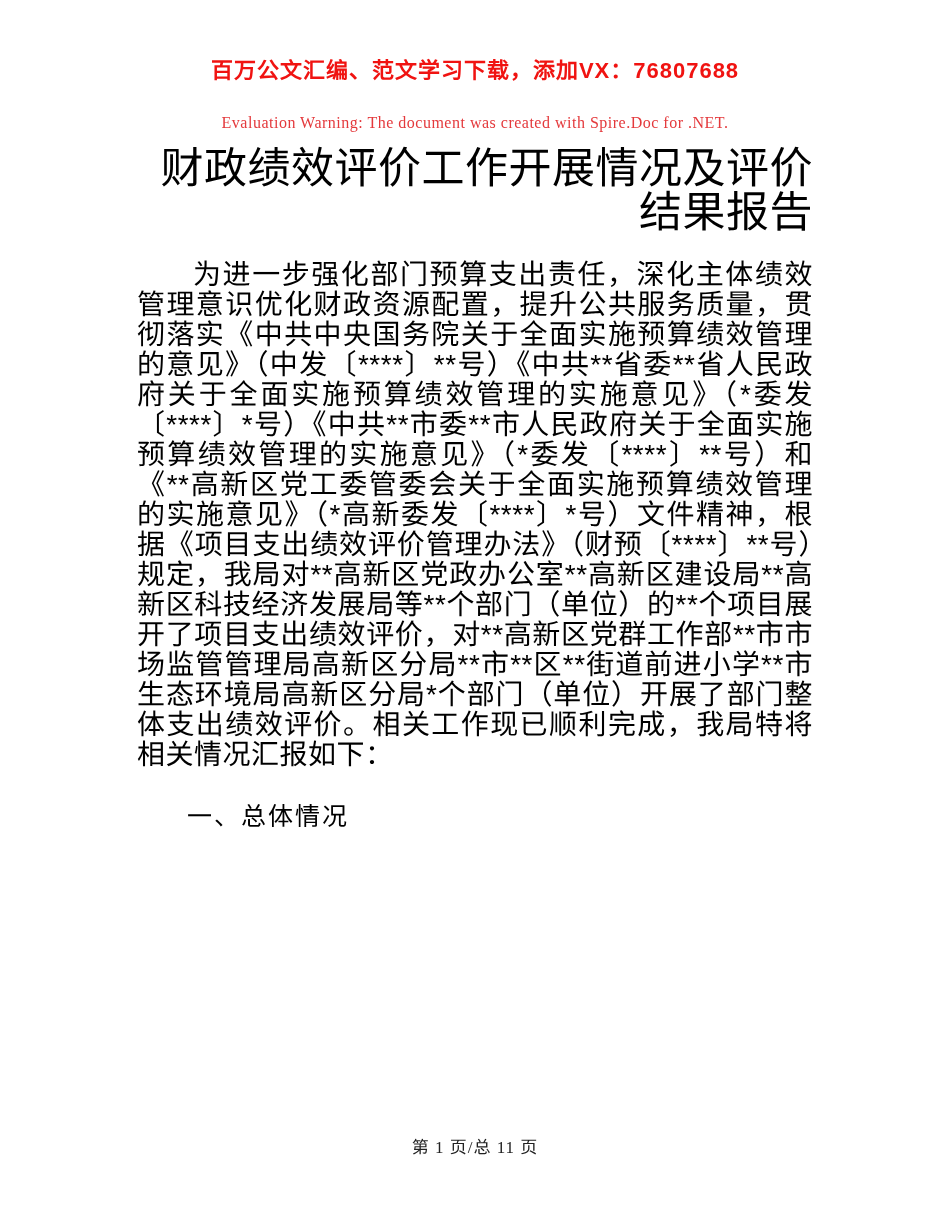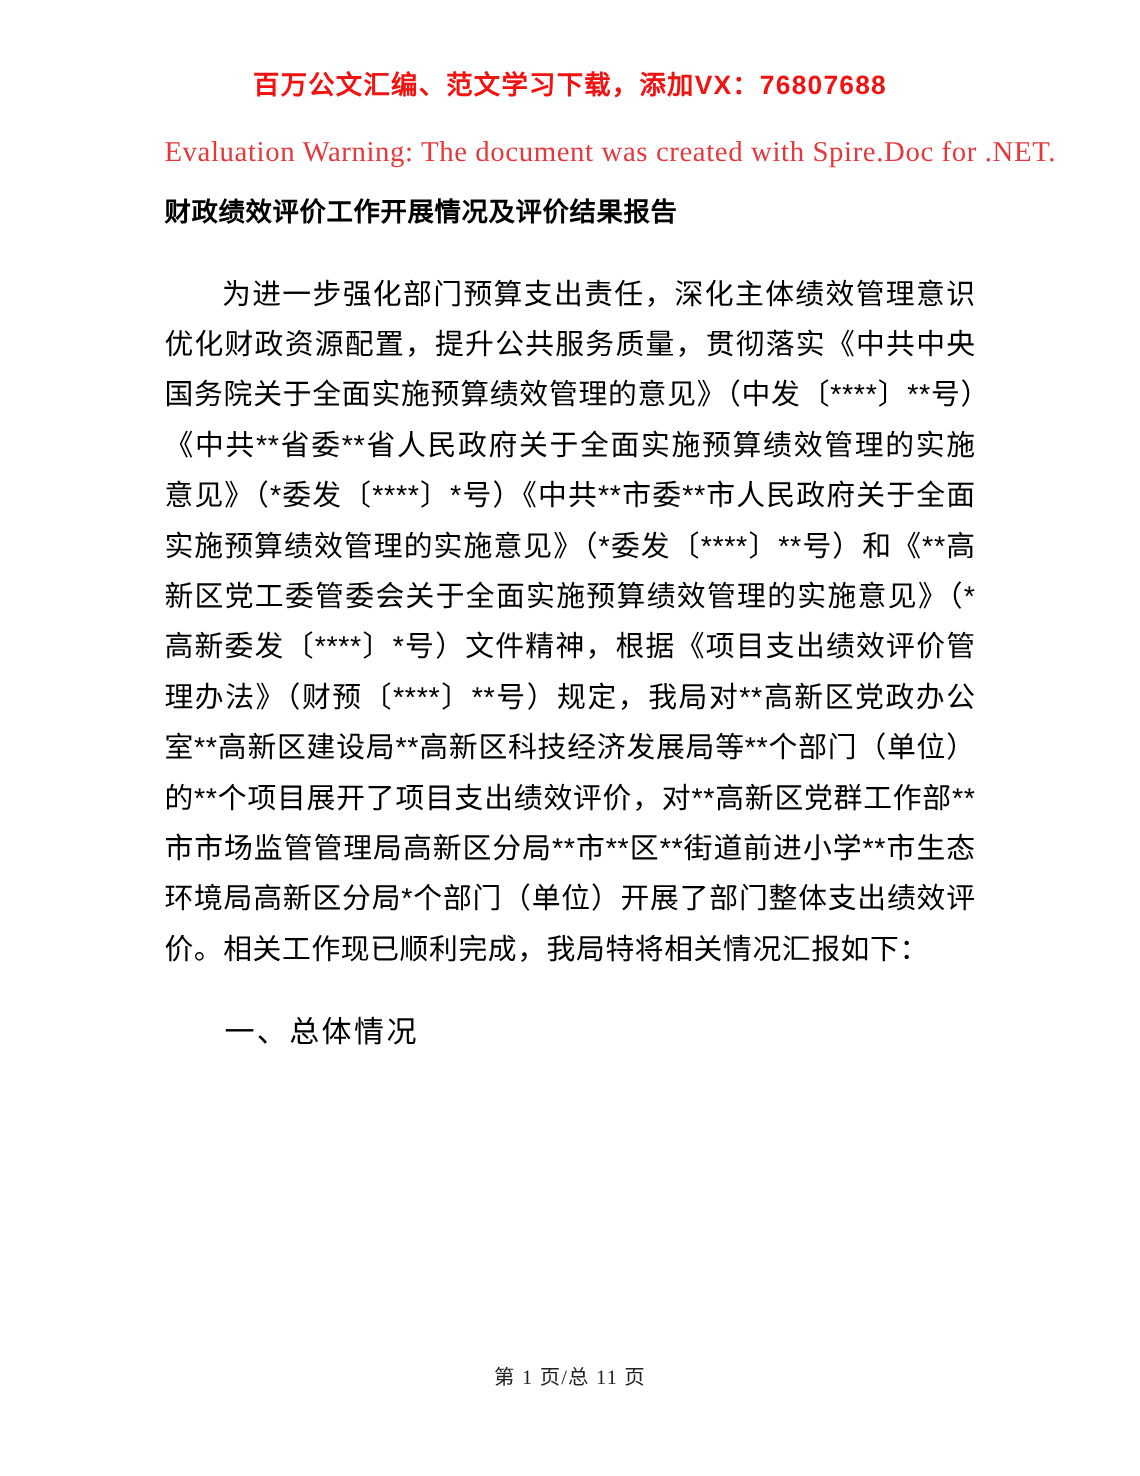--- a/index.html
+++ b/index.html
@@ -31,36 +31,36 @@
     color:var(--promo-red);
     font-size:22px;
     font-weight:600;
     letter-spacing:1px;
   }
   .warning{
     margin-top:30px;
     text-align:center;
     color:var(--warning-red);
     font-family:"Liberation Serif","DejaVu Serif",serif;
-    font-size:24px;
+    font-size:16px;
     letter-spacing:0.5px;
     white-space:nowrap;
   }
   .title{
     margin-top:14px;
-    text-align:left;
-    font-size:22px;
-    font-weight:bold;
+    text-align:right;
+    font-size:43px;
+    font-weight:normal;
     letter-spacing:0.5px;
     line-height:44px;
   }
   .body-para{
     margin-top:26px;
-    font-size:24px;
-    line-height:42px;
+    font-size:28px;
+    line-height:30px;
     text-align:justify;
     text-indent:2em;
     letter-spacing:0.5px;
   }
   .section-heading{
     margin-top:28px;
     font-size:25px;
     font-weight:normal;
     line-height:42px;
     text-indent:2em;

